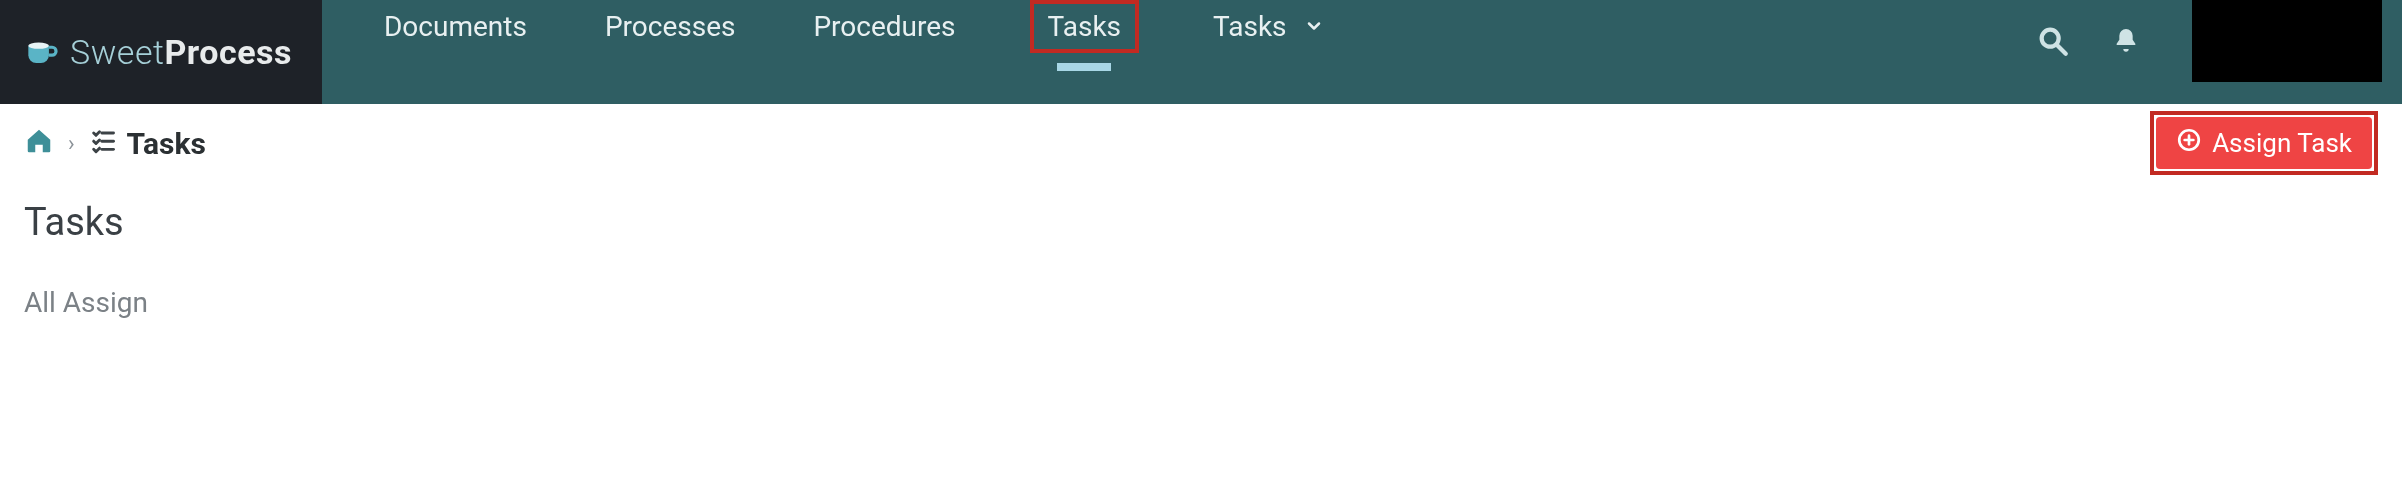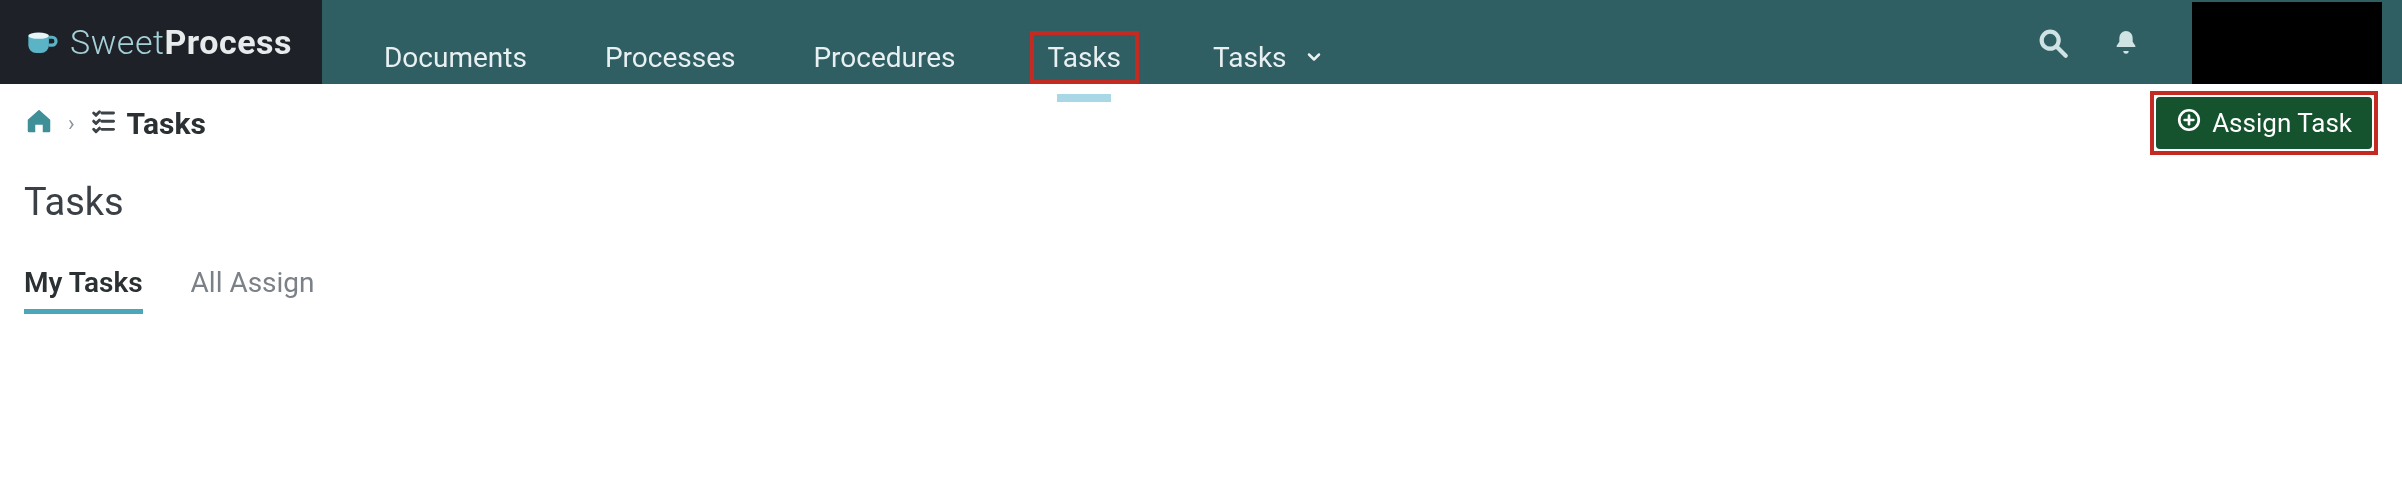--- a/index.html
+++ b/index.html
@@ -5,22 +5,22 @@
   * { box-sizing: border-box; margin: 0; padding: 0; }
   body {
     font-family: -apple-system, BlinkMacSystemFont, "Segoe UI", Roboto, Helvetica, Arial, sans-serif;
     background: #fff;
     width: 2402px;
   }
 
   
   .topnav {
     display: flex;
-    align-items: flex-end;
-    height: 84px;
+    align-items: flex-start;
+    height: 104px;
     background: #2f5e63;
     color: #fff;
   }
   .logo-area {
     display: flex;
     align-items: center;
     padding: 0 30px 0 22px;
     background: #1e2228;
     height: 100%;
   }
@@ -119,21 +119,21 @@
   .crumb-spacer { flex: 1; }
 
   .assign-wrap {
     border: 4px solid #c22a22;
     padding: 2px;
   }
   .assign-btn {
     display: inline-flex;
     align-items: center;
     gap: 10px;
-    background: #14532d;
+    background: #ef4444;
     color: #fff;
     padding: 10px 20px;
     font-size: 26px;
     border-radius: 4px;
     cursor: pointer;
   }
 
   
   .page-title {
     padding: 26px 24px 12px 24px;
@@ -255,19 +255,16 @@
       <span>Assign Task</span>
     </div>
   </div>
 </div>
 
 <div class="page-title">
   <span>Tasks</span>
 </div>
 
 <div class="tabs">
-  <div class="tab active">
-    <span>My Tasks</span>
-  </div>
   <div class="tab">
     <span>All Assign</span>
   </div>
 </div>
 
 </body></html>

